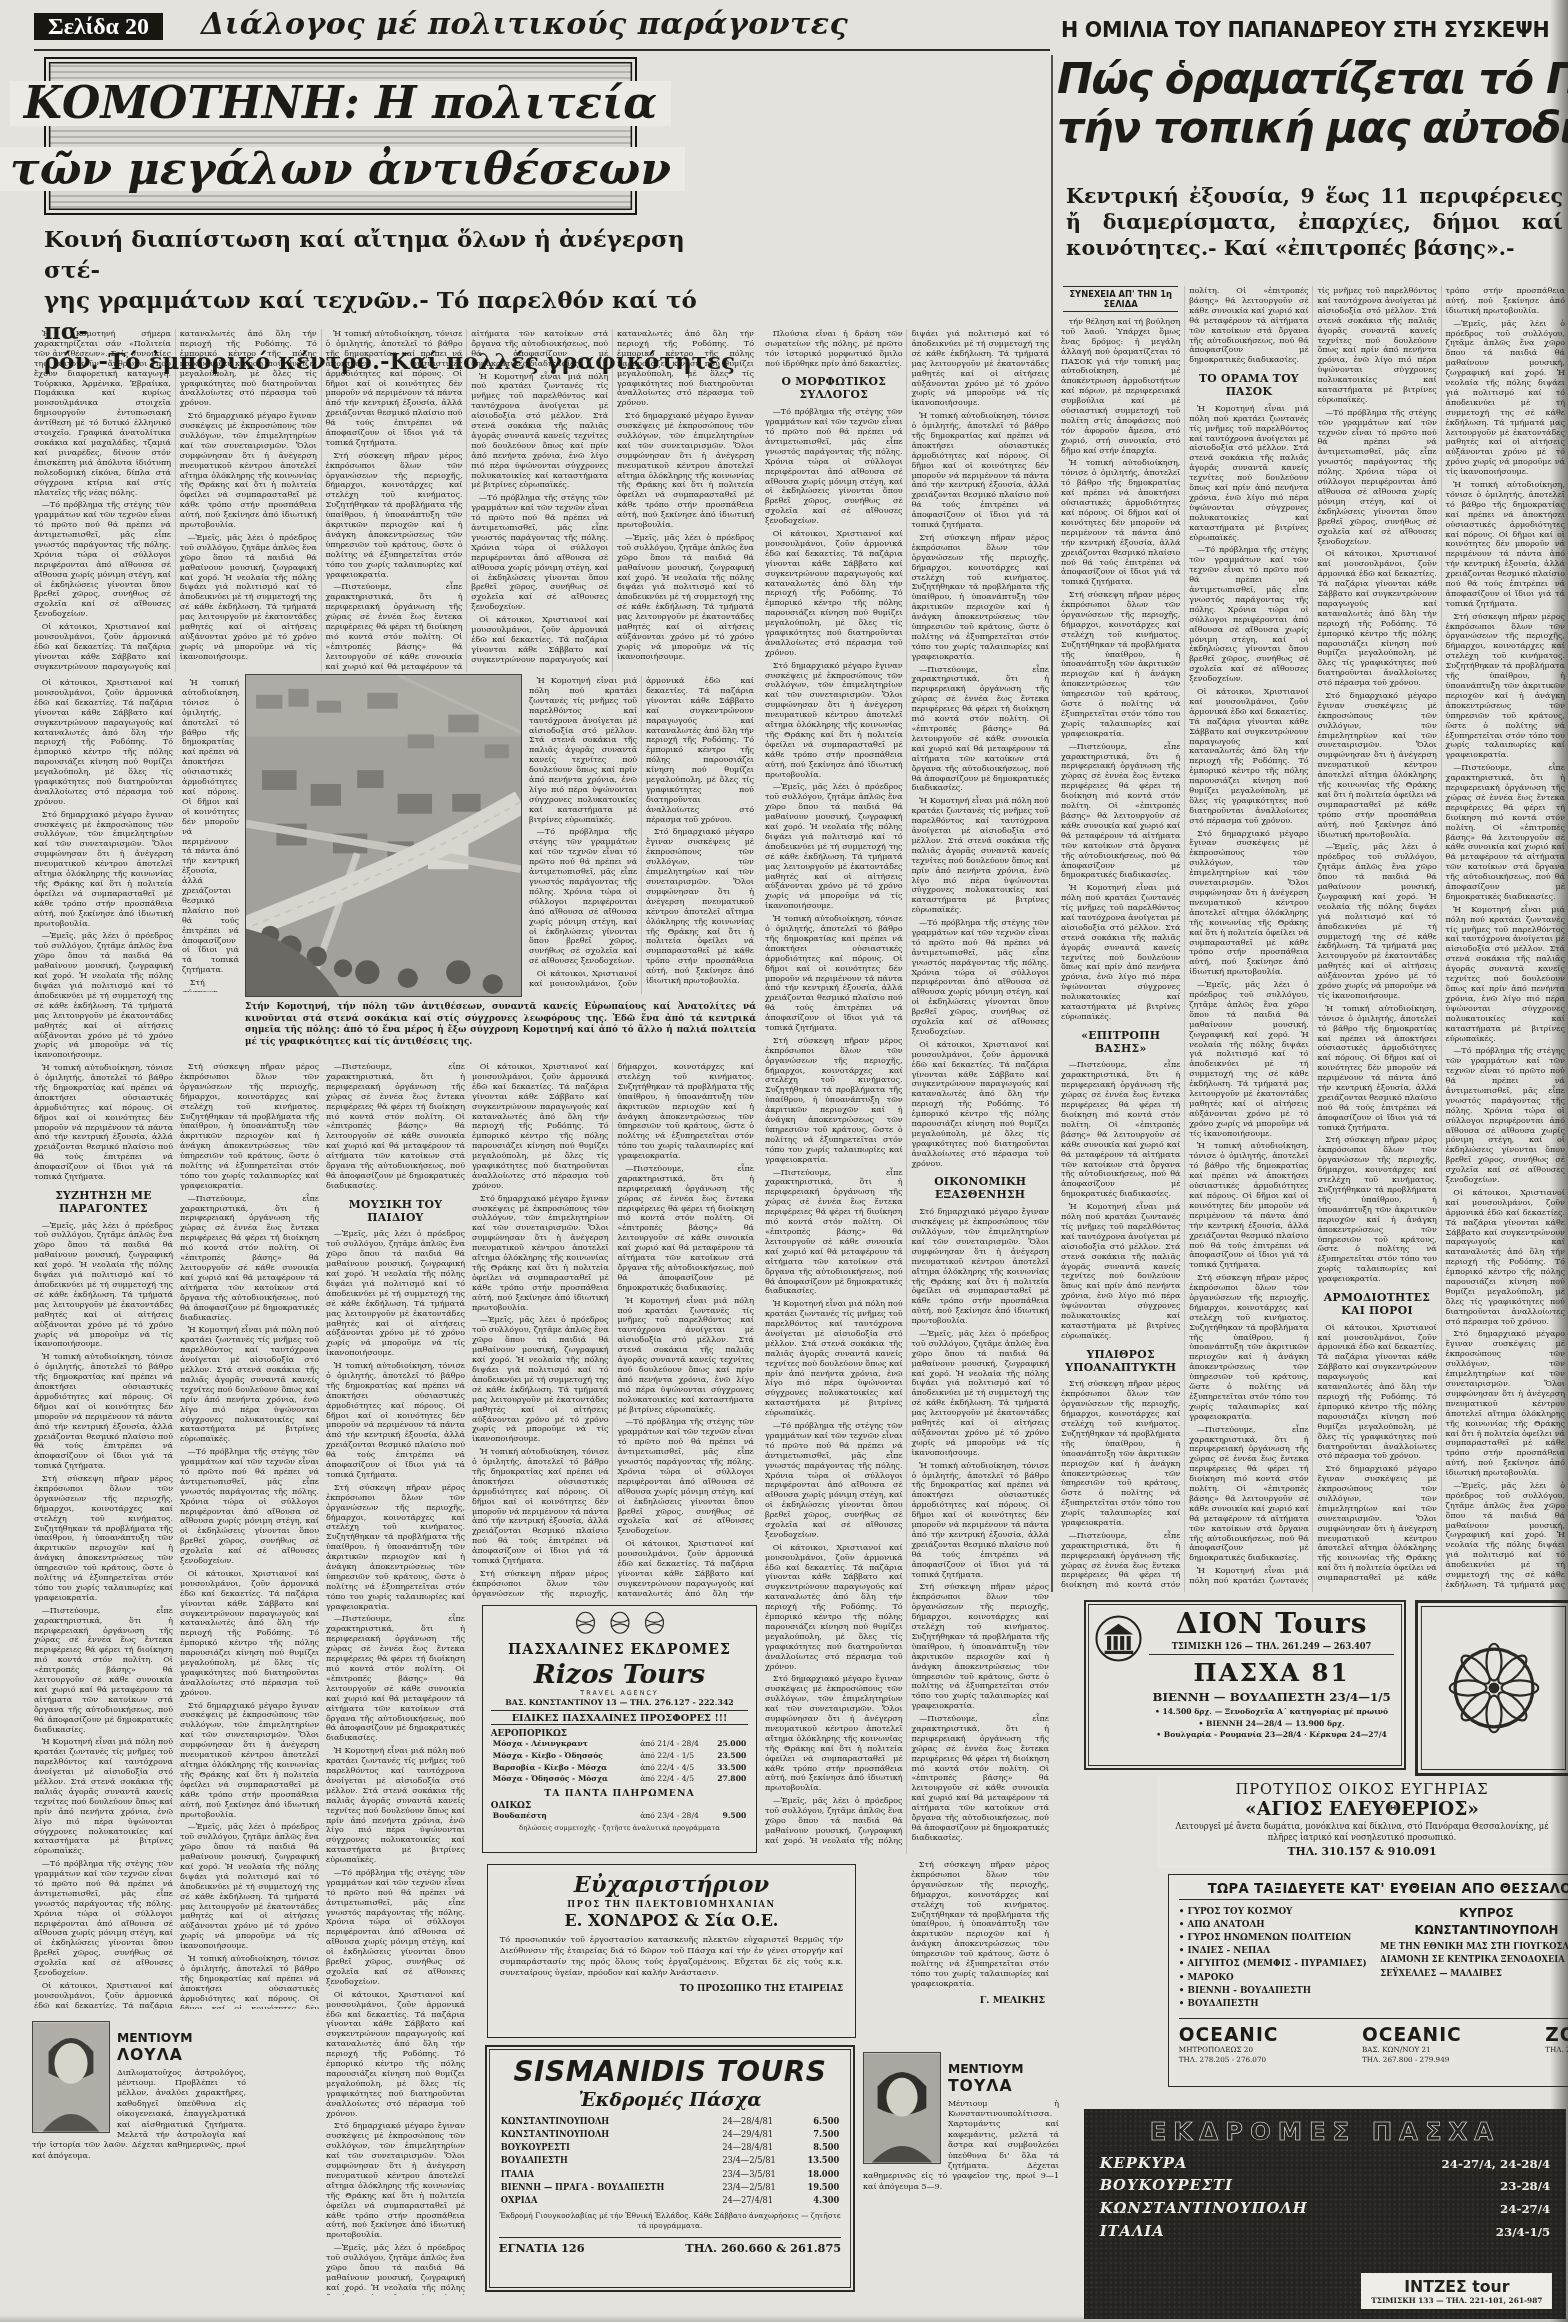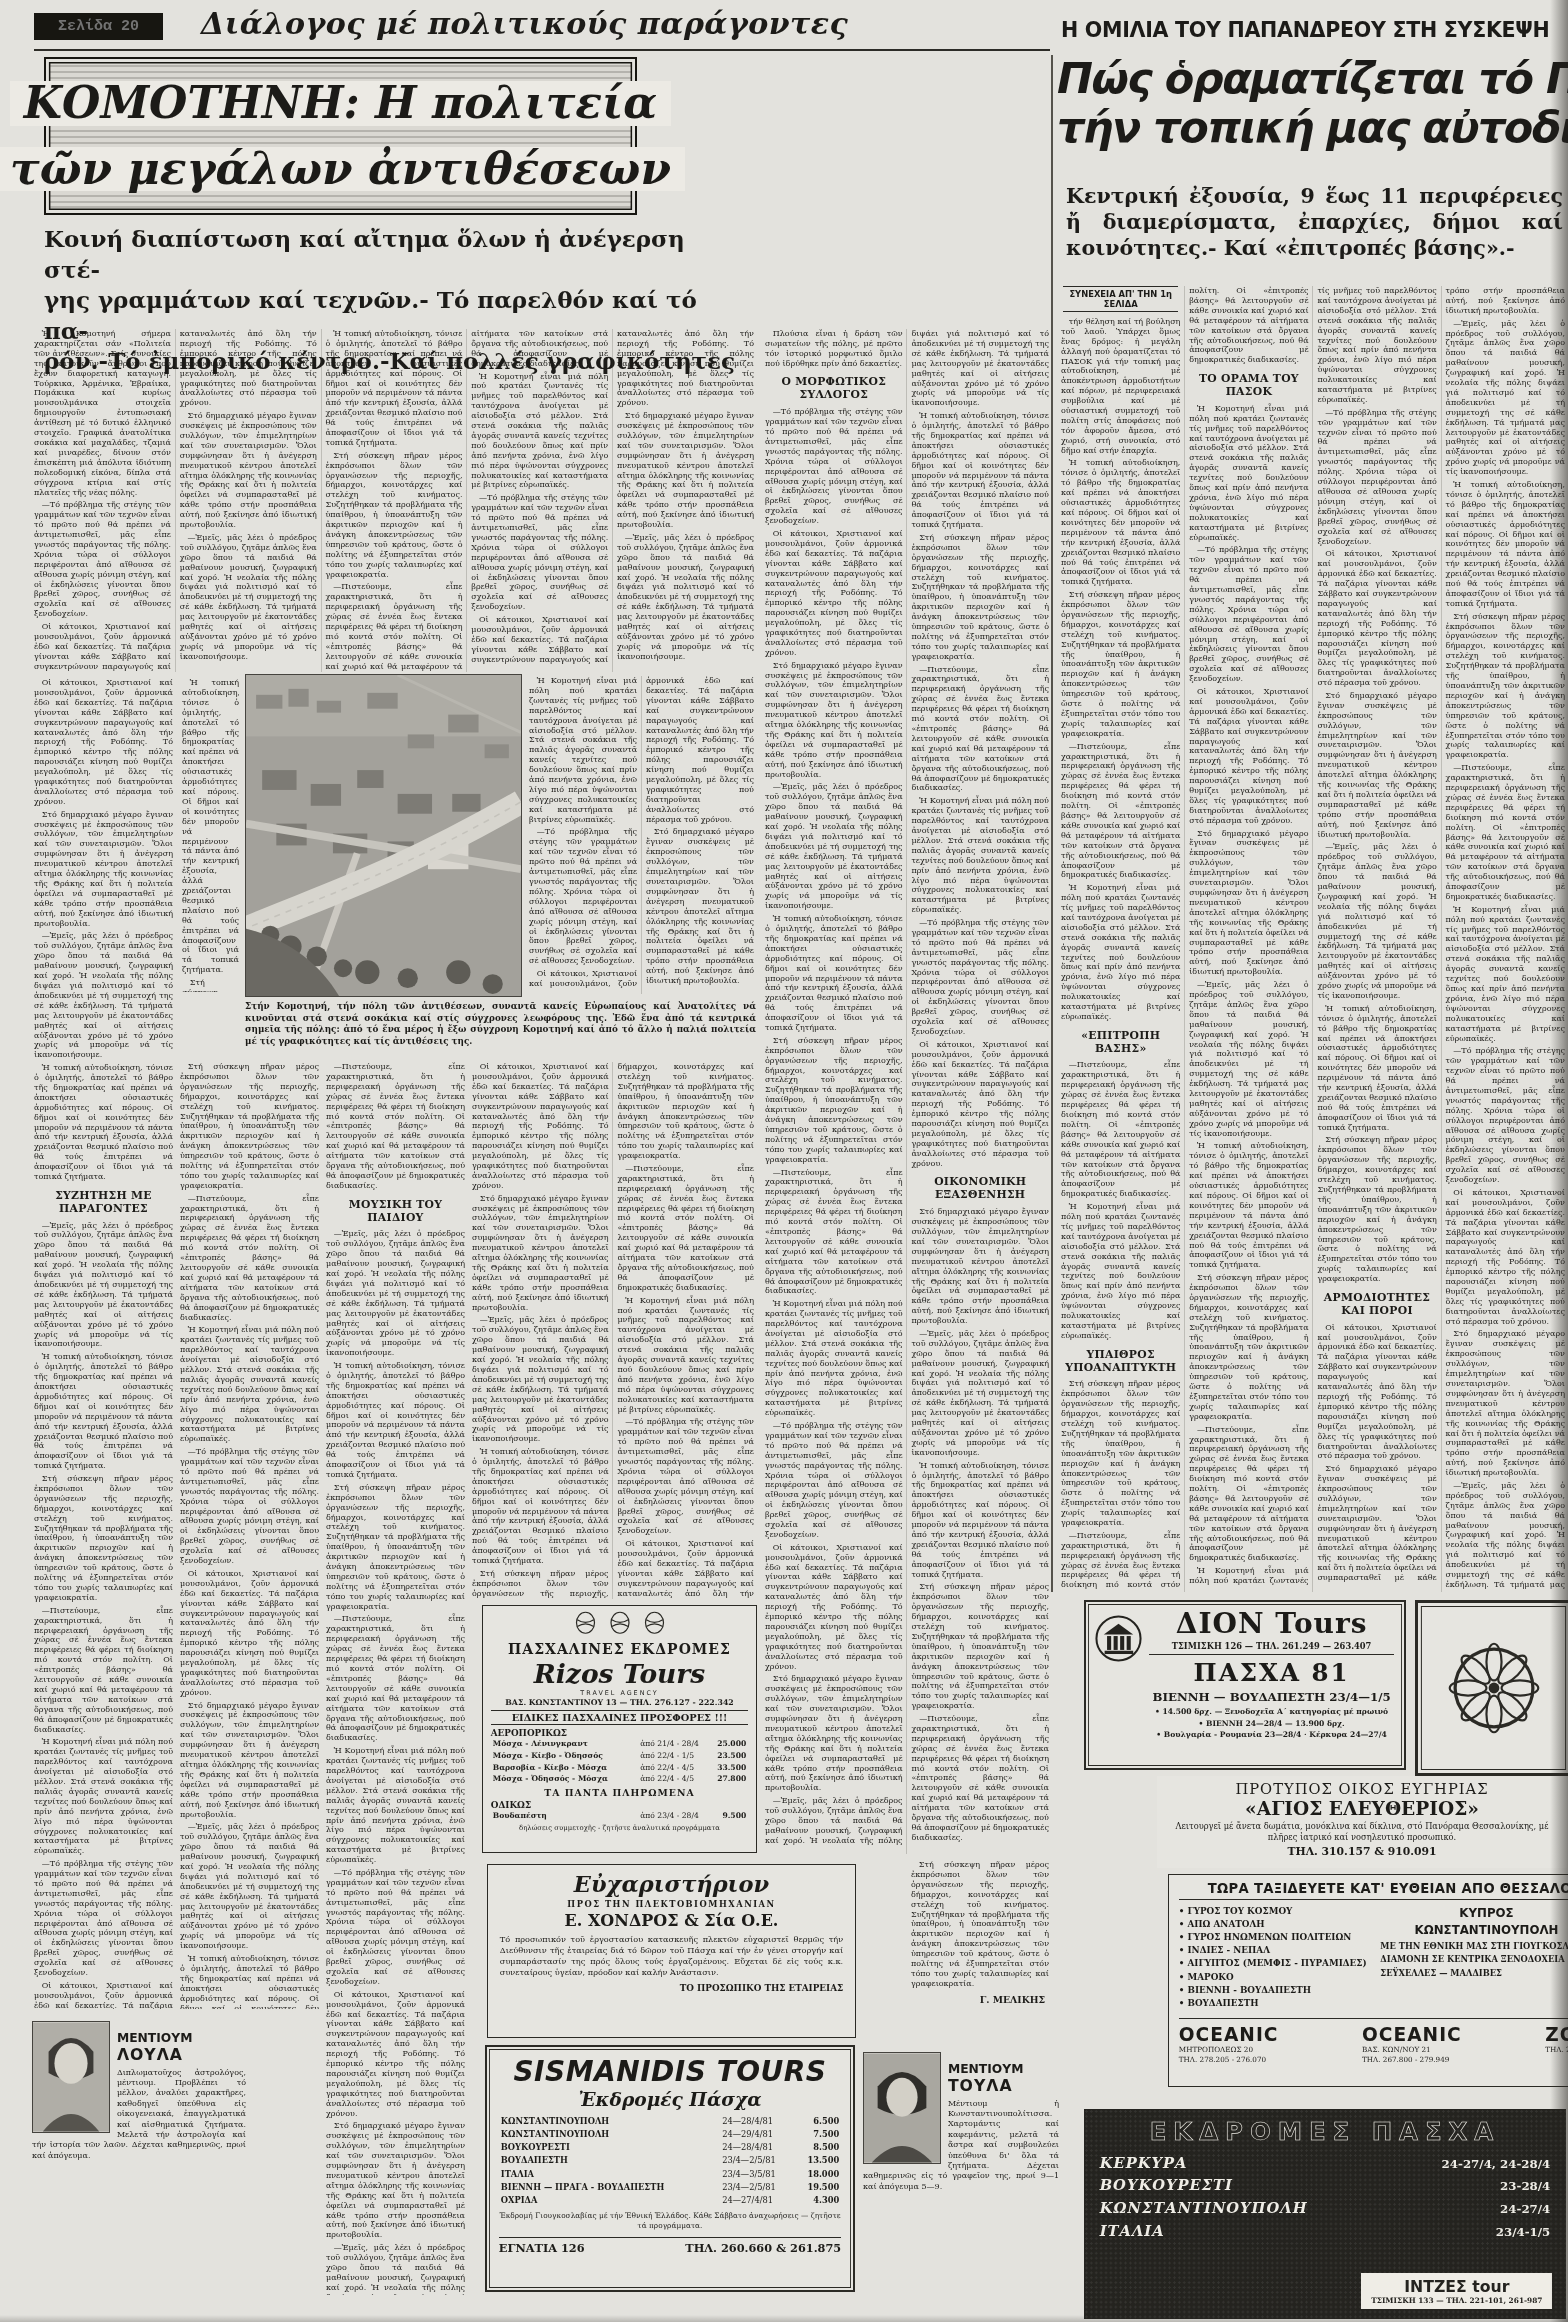--- a/index.html
+++ b/index.html
@@ -8,22 +8,22 @@
   .abs{position:absolute;}
   
   .art{position:absolute;overflow:hidden;column-gap:8.8px;column-rule:1px solid rgba(60,58,52,.22);}
   .art p{font-size:8px;line-height:1.24;text-align:justify;margin:0 0 2.9px;text-indent:7.8px;}
   .c2{column-count:2}.c4{column-count:4}.c5{column-count:5}
   .colhead{font-weight:bold;font-size:10.8px;text-align:center;margin:7.8px 2px 4.9px;letter-spacing:0.3px;break-inside:avoid;line-height:1.2;}
   .sig{text-align:right;font-weight:bold;font-size:9.3px;margin:4.9px 3.9px 5.9px;}
   .cont{font-family:"DejaVu Sans","Liberation Sans",sans-serif;font-weight:bold;font-size:8.4px;text-align:center;
         border-top:1.5px solid #2a2925;border-bottom:1.5px solid #2a2925;padding:2px 0;margin:0 2px 4.9px;}
   
-  .page-label{left:34px;top:12.7px;width:129px;height:27.4px;background:#171611;color:#737373;
-        font-family:Liberation Mono, monospace;font-weight:bold;font-size:15px;
+  .page-label{left:34px;top:12.7px;width:129px;height:27.4px;background:#171611;color:#ffffff;
+        font-family:Liberation Serif, serif;font-weight:bold;font-size:24px;
         display:flex;align-items:center;justify-content:center;}
   .kicker{left:201px;top:5.9px;width:765px;font-style:italic;font-weight:bold;font-size:30px;letter-spacing:0.5px;}
   .right-kicker{left:1061px;top:17.6px;width:506px;font-family:"DejaVu Sans","Liberation Sans",sans-serif;
         font-weight:bold;font-size:20.6px;letter-spacing:-0.3px;white-space:nowrap;overflow:hidden;}
   .rule-top{left:34px;top:49px;width:1016px;height:2px;background:#2d2c27;}
   .kom-box{left:44px;top:57px;width:589px;height:154px;border:2.9px solid #171611;
         box-shadow:inset 0 0 0 2.9px #e3e2dd,inset 0 0 0 4.4px #171611;
         background:repeating-linear-gradient(180deg,#b5b3ad 0 2px,#dad8d2 2px 5.9px);
         display:flex;flex-direction:column;align-items:center;justify-content:center;gap:21px;}
   .kom-box span{font-weight:bold;font-style:italic;font-size:44px;line-height:1.02;

